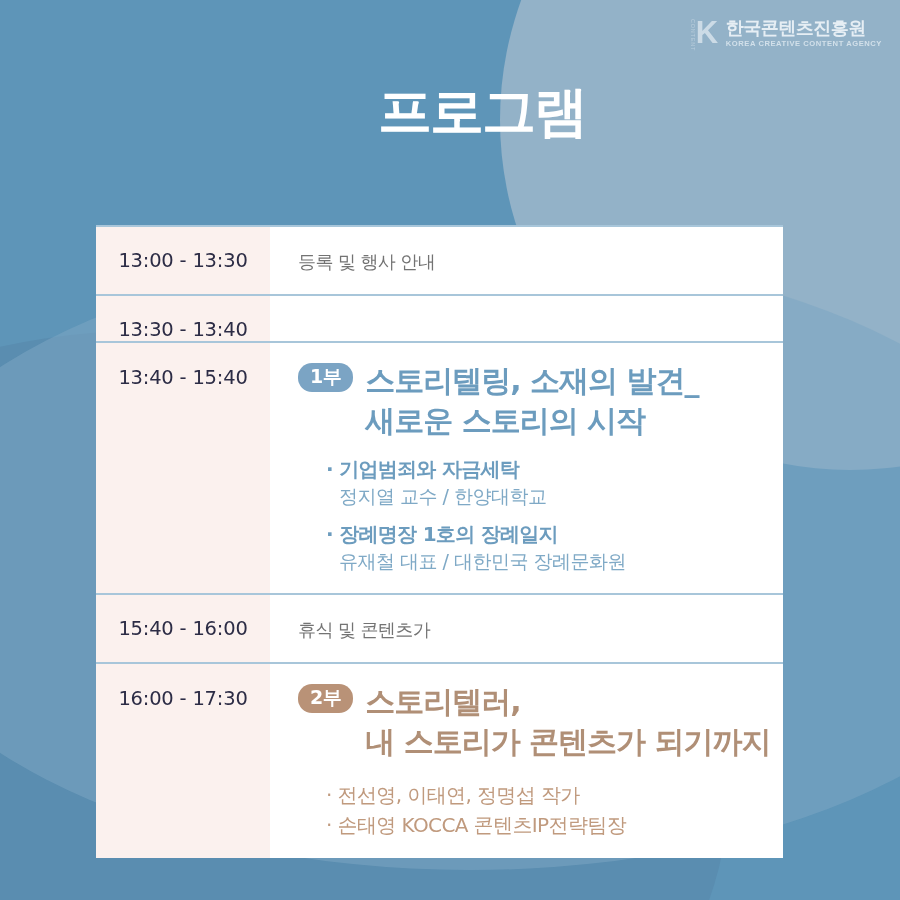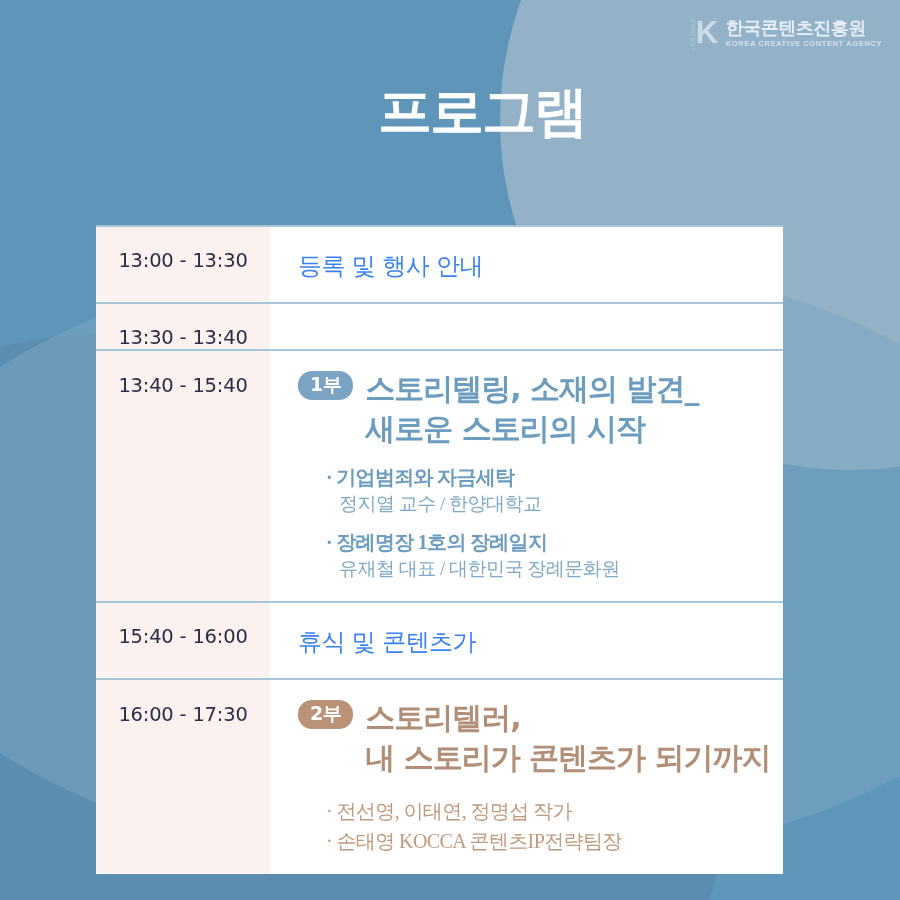--- a/index.html
+++ b/index.html
@@ -156,22 +156,22 @@
     justify-content: center;
     padding-top: 19px;
     letter-spacing: -.2px;
   }
   .body {
     flex: 1 1 auto;
     padding: 16px 0 16px 28px;
   }
 
   .simple {
-    font-size: 24px;
-    color: #3b82f6;
+    font-size: 18px;
+    color: #737373;
     letter-spacing: -.6px;
     padding-top: 4px;
   }
   .row.simple-row .body { padding-top: 19px; padding-bottom: 20px; }
   .row.simple-row .time { padding-top: 22px; }
 
   
   .session-head {
     display: flex;
     align-items: flex-start;
@@ -193,21 +193,21 @@
 
   .session-title {
     font-size: 30px;
     font-weight: bold;
     line-height: 1.34;
     letter-spacing: -1px;
   }
   .session-title.t1 { color: #6c9cbe; }
   .session-title.t2 { color: #b08f76; }
 
-  .talks { margin-top: 14px; font-family: Liberation Serif, serif; }
+  .talks { margin-top: 14px; }
   .talks.tight { margin-top: 18px; }
   .talk { margin-bottom: 10px; }
   .talk:last-child { margin-bottom: 0; }
   .talk-name {
     font-size: 20px;
     font-weight: bold;
     letter-spacing: -.7px;
     line-height: 1.4;
   }
   .talk-who {

